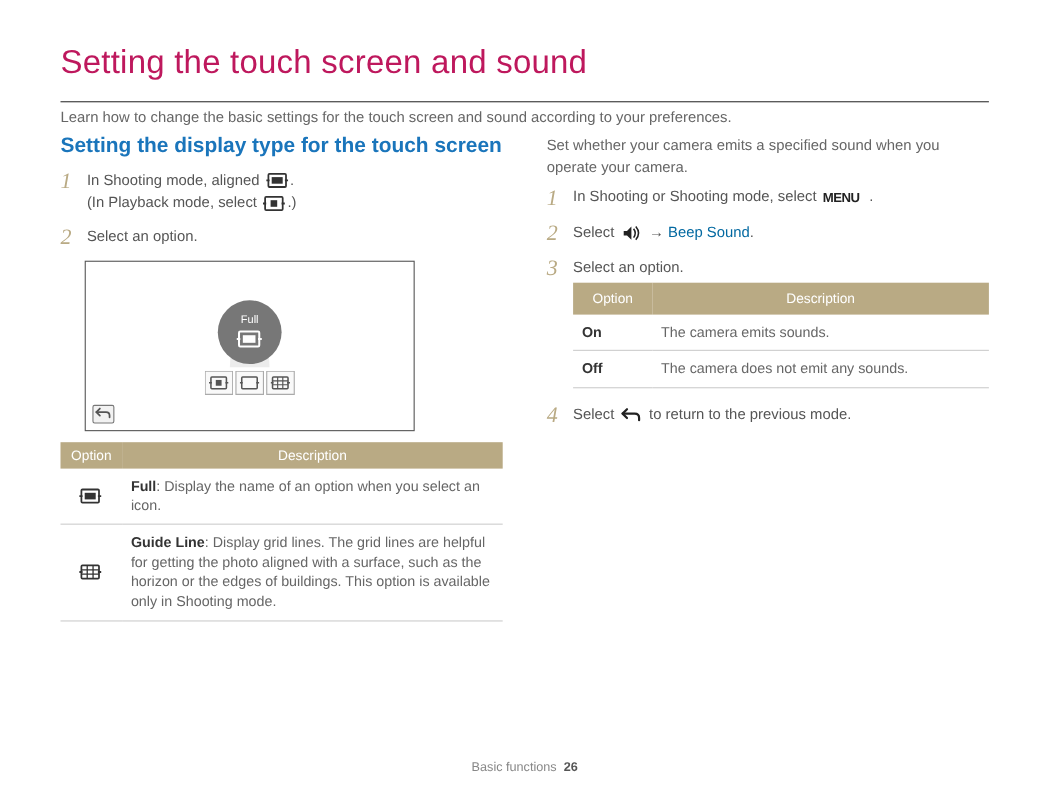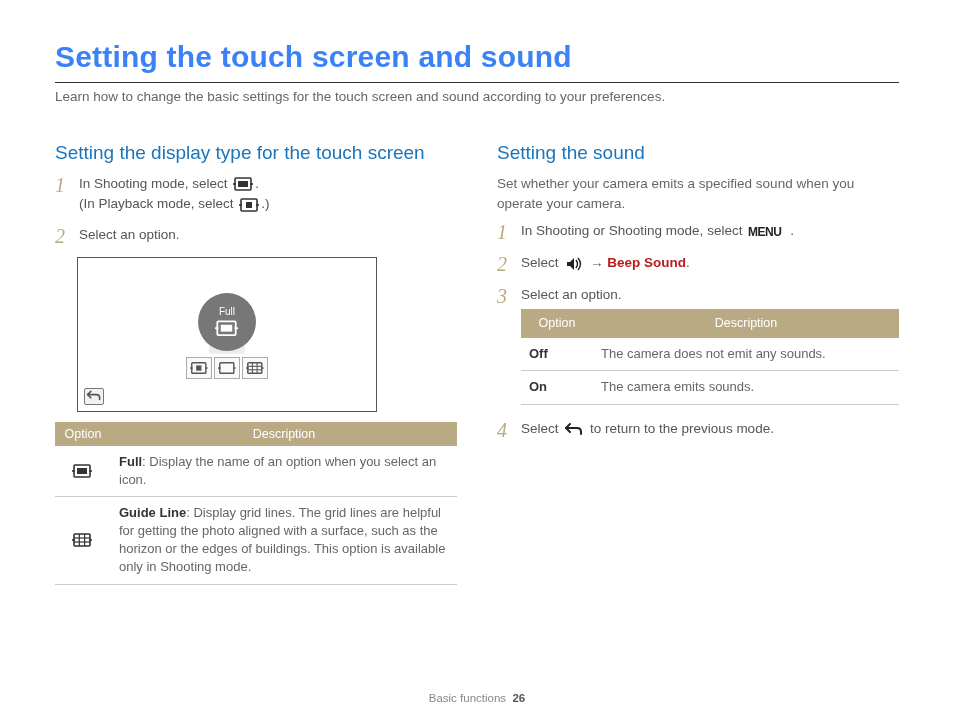--- a/index.html
+++ b/index.html
@@ -8,43 +8,43 @@
     width: 954px;
     height: 720px;
     font-family: Arial, Helvetica, sans-serif;
     font-size: 14px;
     color: #555;
     background: #fff;
     padding: 40px 55px 20px 55px;
     position: relative;
   }
   h1 {
-    color: #3b82f6;
-    font-weight: 700;
+    color: #be185d;
+    font-weight: 400;
     font-size: 30px;
-    margin: 0 0 8px 0;
+    margin: 0 0 18px 0;
     letter-spacing: 0.2px;
   }
   .rule {
     border-bottom: 1px solid #333;
     margin-bottom: 6px;
   }
   .intro {
     font-size: 13.5px;
     color: #666;
-    margin-bottom: 38px;
+    margin-bottom: 8px;
   }
   .columns {
     display: flex;
     gap: 40px;
   }
   .col { flex: 1; }
   h2 {
     color: #1a75bb;
-    font-weight: 400;
+    font-weight: 700;
     font-size: 19px;
     margin: 0 0 10px 0;
   }
   .subintro {
     font-size: 13.5px;
     color: #666;
     line-height: 1.45;
     margin-bottom: 8px;
   }
   .step {
@@ -58,21 +58,21 @@
   }
   .step-num {
     color: #b9aa84;
     font-size: 20px;
     font-style: italic;
     font-family: Georgia, serif;
     line-height: 1.1;
     min-width: 14px;
   }
   .step-body { flex: 1; }
-  .bold { font-weight: bold; color: #b91c1c; }
+  .bold { font-weight: normal; color: #0369a1; }
 
   
   .ic {
     display: inline-block;
     vertical-align: middle;
     margin: 0 2px;
   }
   .ic svg { display: block; }
 
   
@@ -226,21 +226,21 @@
 <div class="intro">Learn how to change the basic settings for the touch screen and sound according to your preferences.</div>
 
 <div class="columns">
 
   <div class="col">
     <h2>Setting the display type for the touch screen</h2>
 
     <div class="step">
       <div class="step-num">1</div>
       <div class="step-body">
-        <span>In Shooting mode, select </span>
+        <span>In Shooting mode, aligned </span>
         <span class="ic" style="color:#333"><svg width="20" height="16">
               <use href="#ico-full"></use>
             </svg></span><span>.</span><br>
         <span>(In Playback mode, select </span>
         <span class="ic" style="color:#333"><svg width="20" height="16">
               <use href="#ico-basic"></use>
             </svg></span><span>.)</span>
       </div>
     </div>
 
@@ -313,21 +313,20 @@
         <td class="icon-cell"><span class="ic" style="color:#333"><svg width="22" height="17">
                   <use href="#ico-grid"></use>
                 </svg></span></td>
         <td><span class="lead">Guide Line</span><span>: Display grid lines. The grid lines are helpful for getting the photo aligned with a surface, such as the horizon or the edges of buildings. This option is available only in Shooting mode.</span></td>
       </tr>
     </tbody>
       </table>
   </div>
 
   <div class="col">
-    <h2>Setting the sound</h2>
     <div class="subintro">Set whether your camera emits a specified sound when you operate your camera.</div>
 
     <div class="step">
       <div class="step-num">1</div>
       <div class="step-body">
         <span>In Shooting or Shooting mode, select </span>
         <span class="ic" style="color:#222"><svg width="40" height="14">
               <use href="#ico-menu"></use>
             </svg></span><span>.</span>
       </div>
@@ -349,26 +348,26 @@
       <div class="step-num">3</div>
       <div class="step-body">
         <span>Select an option.</span>
         <table class="tbl-right">
           <tbody>
               <tr>
             <th>Option</th>
             <th>Description</th>
           </tr>
           <tr>
+            <td>On</td>
+            <td>The camera emits sounds.</td>
+          </tr>
+          <tr>
             <td>Off</td>
             <td>The camera does not emit any sounds.</td>
-          </tr>
-          <tr>
-            <td>On</td>
-            <td>The camera emits sounds.</td>
           </tr>
         </tbody>
           </table>
       </div>
     </div>
 
     <div class="step" style="margin-top:14px">
       <div class="step-num">4</div>
       <div class="step-body">
         <span>Select </span>

